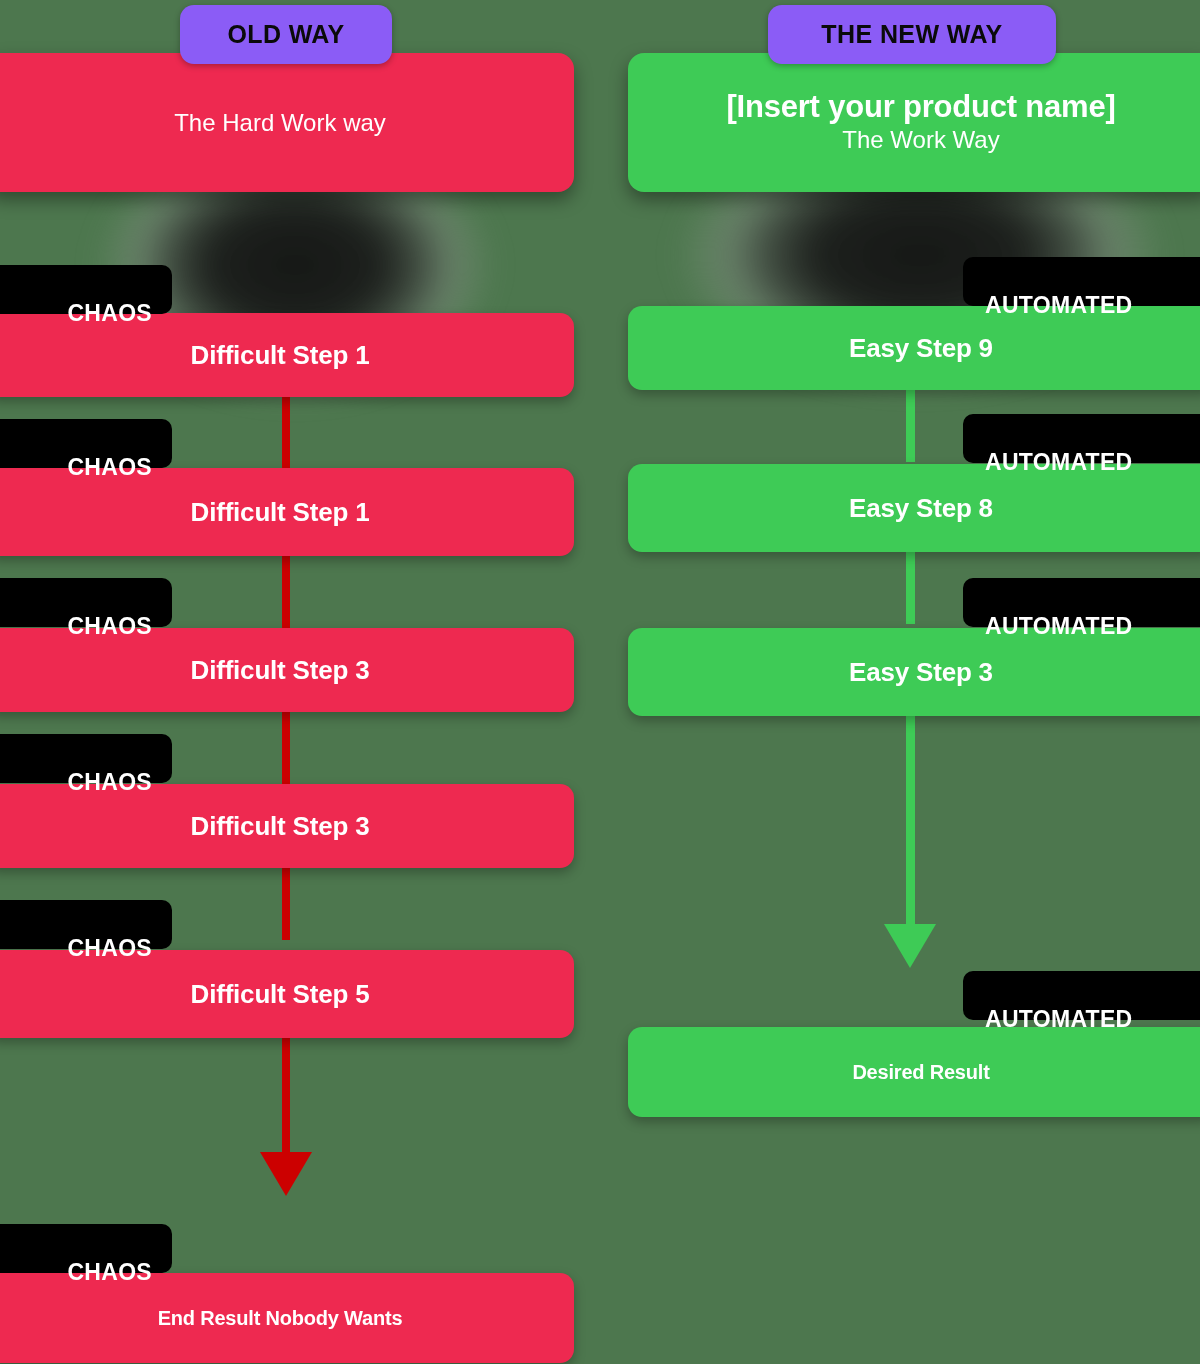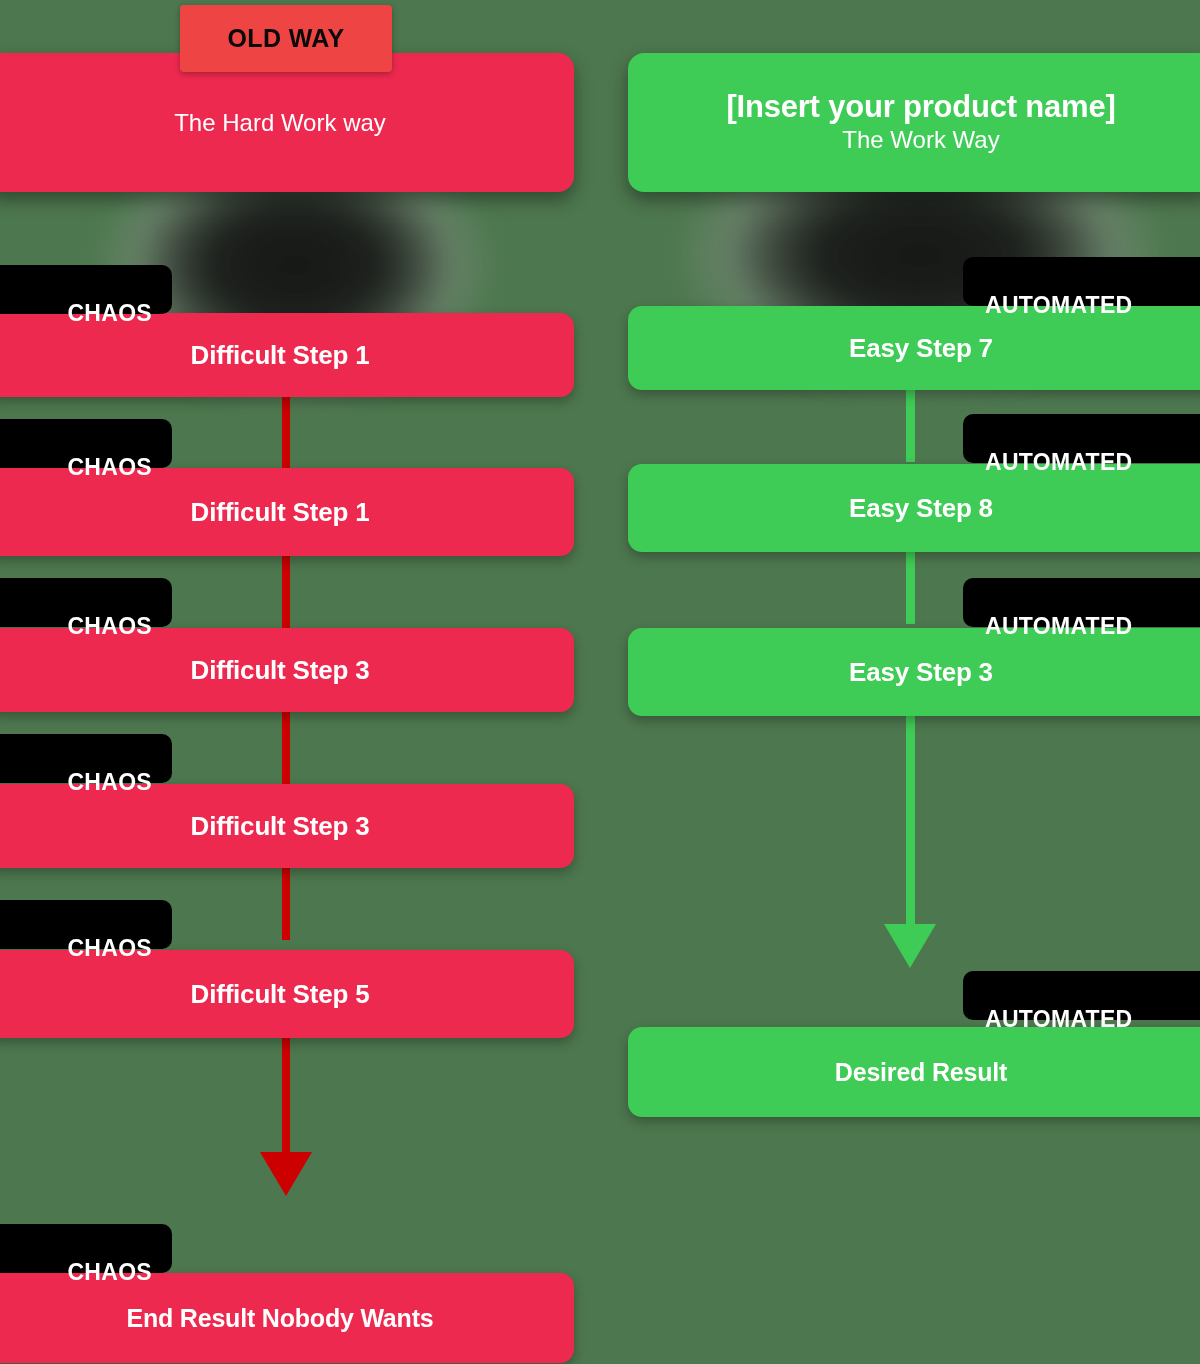--- a/index.html
+++ b/index.html
@@ -30,23 +30,23 @@
   .smoke.left  { left: 95px;  top: 130px; width: 400px; height: 270px; }
   .smoke.right { left: 675px; top: 120px; width: 490px; height: 270px; }
 
   
   .board { position: absolute; inset: 0; }
 
   
   .pill {
     position: absolute;
     top: 5px;
-    height: 67px;
-    background: #ef4444;
-    border-radius: 4px;
+    height: 59px;
+    background: #8b5cf6;
+    border-radius: 14px;
     display: flex;
     align-items: center;
     justify-content: center;
     padding: 0 26px;
     z-index: 40;
     box-shadow: 0 2px 6px rgba(0,0,0,0.30);
   }
   .pill span {
     font-size: 25px;
     font-weight: 700;
@@ -107,21 +107,21 @@
     color: #ffffff;
     letter-spacing: -0.2px;
     white-space: nowrap;
   }
   .step.red   { background: #ee2950; left: -14px; width: 588px; }
   .step.green { background: #3ecb56; left: 628px; width: 586px; }
 
   .step.final-red   { height: 90px; }
   .step.final-green { height: 90px; }
   .step.final-red span,
-  .step.final-green span { font-size: 25px; text-align: center; }
+  .step.final-green span { font-size: 20px; text-align: center; }
 
   
   .badge {
     position: absolute;
     height: 49px;
     background: #000000;
     border-radius: 10px;
     display: flex;
     align-items: center;
     z-index: 25;
@@ -224,37 +224,40 @@
     <span>Difficult Step 5</span>
   </div>
 
   <div class="badge badge-chaos" style="top:1224px;">
     <span>CHAOS</span>
   </div>
   <div class="step red final-red" style="top:1273px;">
     <span>End Result Nobody Wants</span>
   </div>
 
+  <div class="pill pill-new">
+    <span>THE NEW WAY</span>
+  </div>
 
   <div class="hero hero-new">
     <div class="hero-title">[Insert your product name]</div>
     <div class="hero-sub">The Work Way</div>
   </div>
 
   <div class="conn conn-green" style="top:390px;height:72px;"></div>
   <div class="conn conn-green" style="top:552px;height:72px;"></div>
 
   <div class="conn conn-green" style="top:716px;height:216px;"></div>
   <div class="arrowhead green" style="top:924px;"></div>
 
   <div class="badge badge-auto" style="top:257px;">
     <span>AUTOMATED</span>
   </div>
   <div class="step green" style="top:306px;height:84px;">
-    <span>Easy Step 7</span>
+    <span>Easy Step 9</span>
   </div>
 
   <div class="badge badge-auto" style="top:414px;">
     <span>AUTOMATED</span>
   </div>
   <div class="step green" style="top:464px;height:88px;">
     <span>Easy Step 8</span>
   </div>
 
   <div class="badge badge-auto" style="top:578px;">

